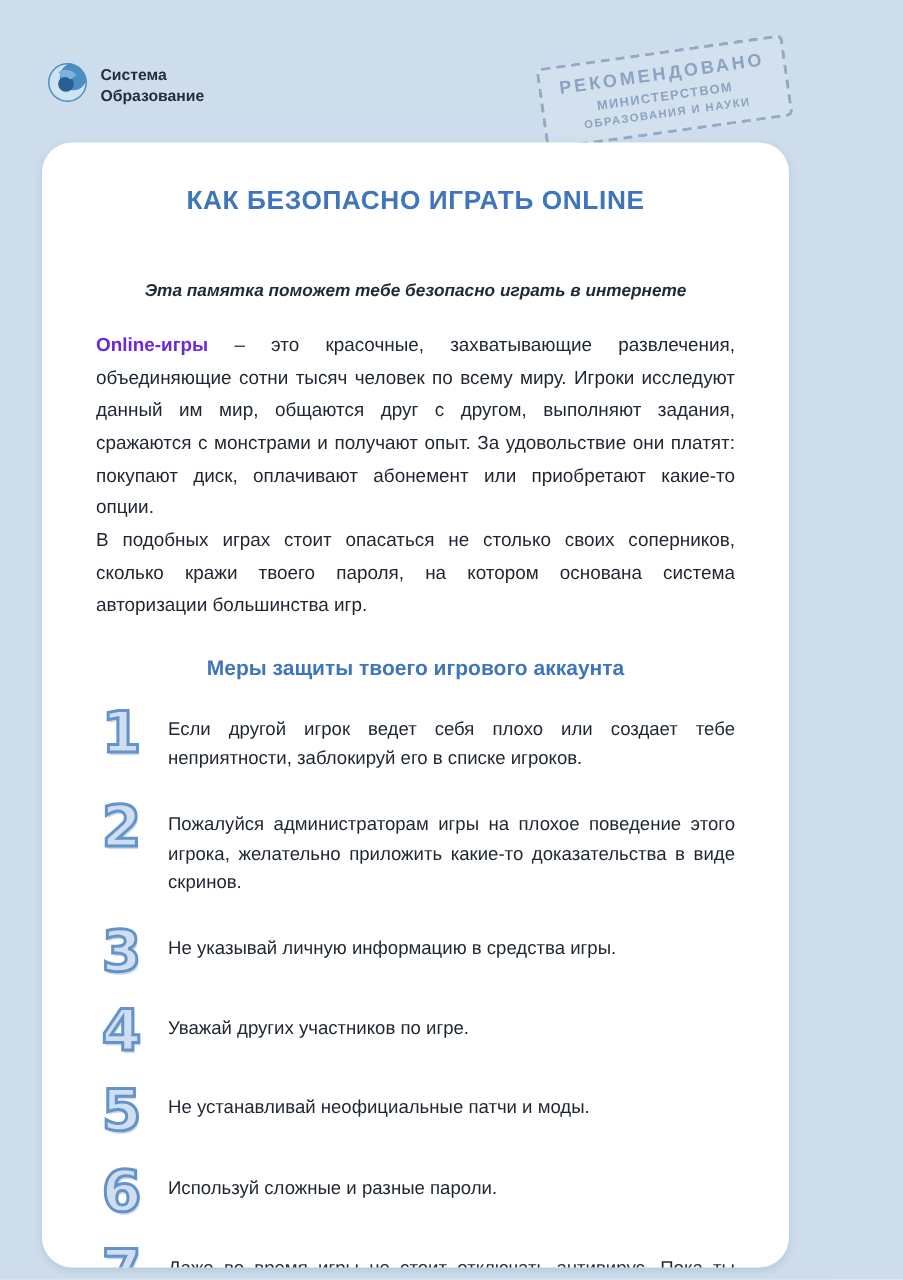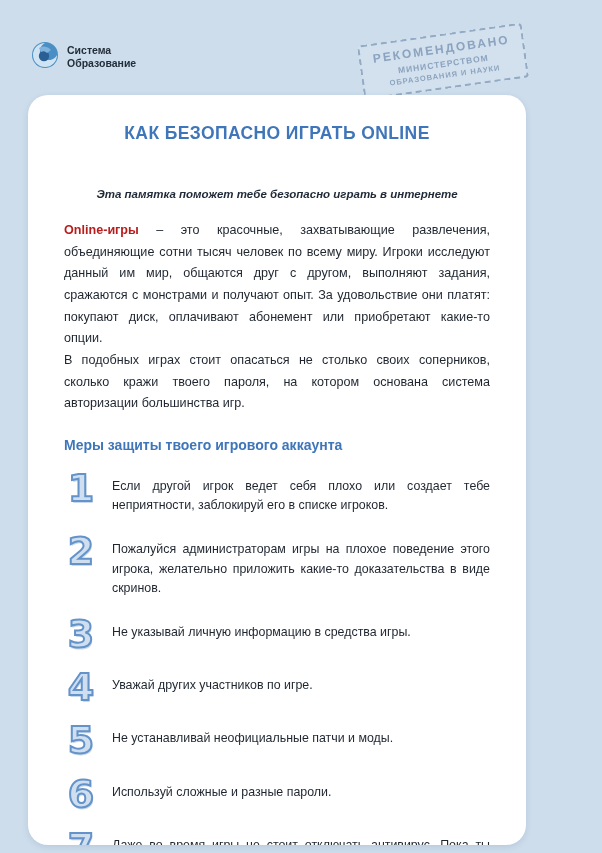--- a/index.html
+++ b/index.html
@@ -76,25 +76,25 @@
     margin-bottom: 20px;
     margin-top: 44px;
   }
   .body-text {
     color: #1f2630;
     font-size: 12.6px;
     line-height: 1.72;
     text-align: justify;
   }
   .lead {
-    color: #b91c1c;
+    color: #6d28d9;
     font-weight: bold;
   }
   .section-title {
-    text-align: left;
+    text-align: center;
     color: #3f76ba;
     font-size: 14px;
     font-weight: bold;
     margin: 22px 0 22px;
   }
 
   
   .list {
     display: flex; flex-direction: column; gap: 23px;
   }

